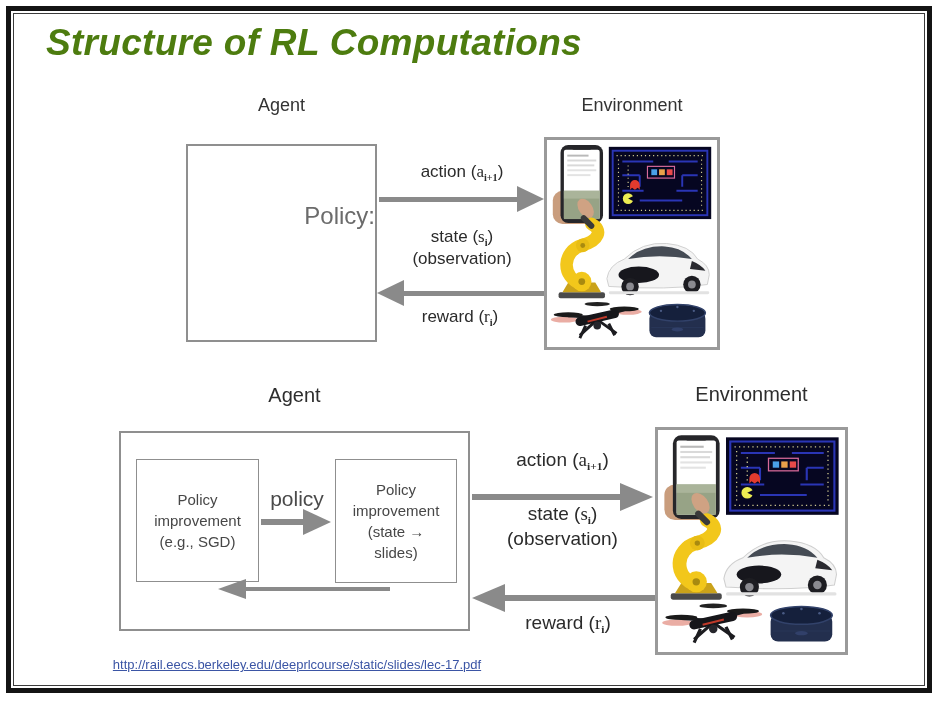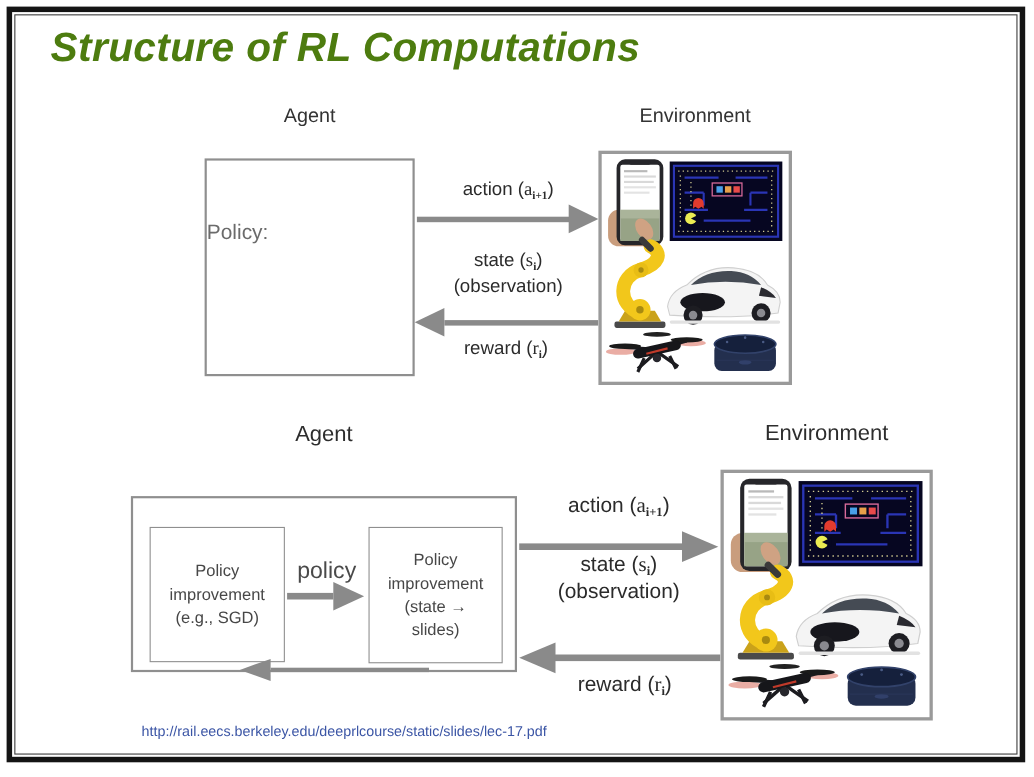--- a/index.html
+++ b/index.html
@@ -22,27 +22,27 @@
   .tri-l-md { border-top:13px solid transparent; border-bottom:13px solid transparent; border-right:27px solid #8a8a8a; }
   .tri-r-lg { border-top:14px solid transparent; border-bottom:14px solid transparent; border-left:33px solid #8a8a8a; }
   .tri-l-lg { border-top:14px solid transparent; border-bottom:14px solid transparent; border-right:33px solid #8a8a8a; }
   .tri-r-sm { border-top:13px solid transparent; border-bottom:13px solid transparent; border-left:28px solid #8a8a8a; }
   .tri-l-sm { border-top:10px solid transparent; border-bottom:10px solid transparent; border-right:28px solid #8a8a8a; }
 
   .alabel { position:absolute; text-align:center; color:#2b2b2b; }
   .sub { font-size:0.6em; vertical-align:-0.35em;font-weight:bold; }
   .math { font-family:"Liberation Serif","DejaVu Serif",serif; }
 
-  .policy-text { padding-top:52px; text-align:left; font-size:19px; color:#6b6b6b; line-height:1.5; }
+  .policy-text { padding-top:52px; text-align:right; font-size:24px; color:#6b6b6b; line-height:1.5; }
 
   .innerbox { position:absolute; background:#ffffff; border:1px solid #8f8f8f; display:flex; align-items:center; justify-content:center; text-align:center; font-size:15px; color:#474747; line-height:1.4; }
 
   .traj { position:absolute; text-align:center; font-size:16px; color:#333333; }
 
-  .link { position:absolute; text-align:right; font-size:13px; color:#3b55a5; cursor:pointer; }
+  .link { position:absolute; text-align:center; font-size:13px; color:#3b55a5; text-decoration:underline; cursor:pointer; }
 </style>
 </head>
 <body>
 
 <div class="page">
   <div class="frame-outer"></div>
   <div class="frame-inner"></div>
 
   <div class="title">Structure of RL Computations</div>
 
@@ -143,21 +143,21 @@
         <circle cx="152" cy="175" r="1.2" fill="#4a5b85"></circle>
         <circle cx="135" cy="171" r="1.2" fill="#4a5b85"></circle>
         <path d="M108 192 h54" stroke="#2c3a5e" stroke-width="1" opacity="0.6"></path>
         <ellipse cx="135" cy="194" rx="6" ry="2" fill="#31406a"></ellipse>
       </g>
     </svg>
   </div>
 
   <div class="dlabel" style="left:119px; top:384px; width:351px; font-size:20px; color:#2d2d2d;">Agent</div>
 
-  <div class="box" style="left:119px; top:431px; width:351px; height:160px; position:absolute;margin-top:20px;">
+  <div class="box" style="left:119px; top:431px; width:351px; height:200px; position:absolute;">
     <div class="innerbox" style="left:15px; top:26px; width:123px; height:123px;">
       <div>
         <div>Policy</div>
         <div>improvement</div>
         <div>(e.g., SGD)</div>
       </div>
     </div>
 
     <div class="alabel" style="left:136px; top:54px; width:80px; font-size:21px; color:#4a4a4a;">policy</div>
     <div class="hline" style="left:140px; top:86px; width:42px; height:6px;"></div>

